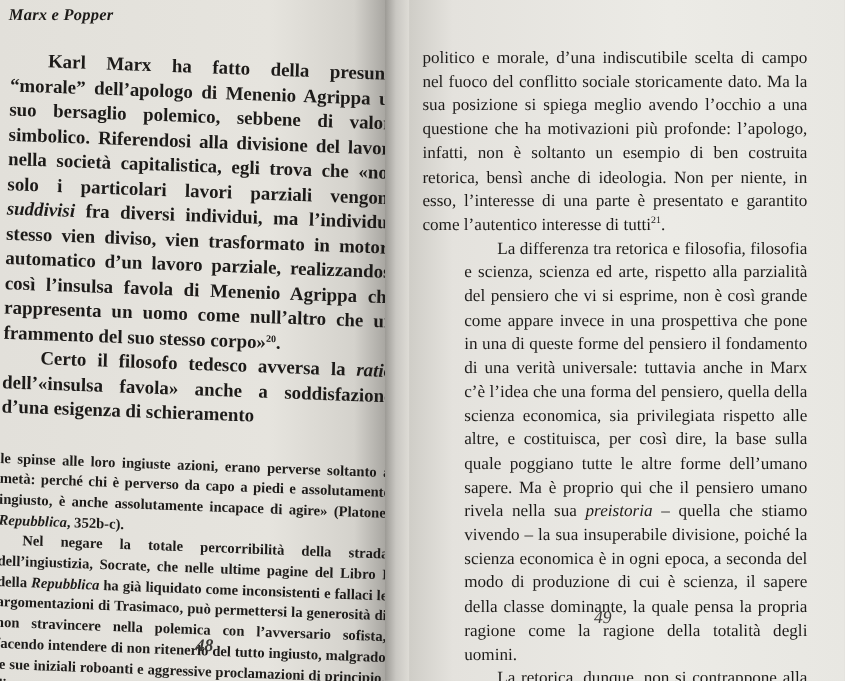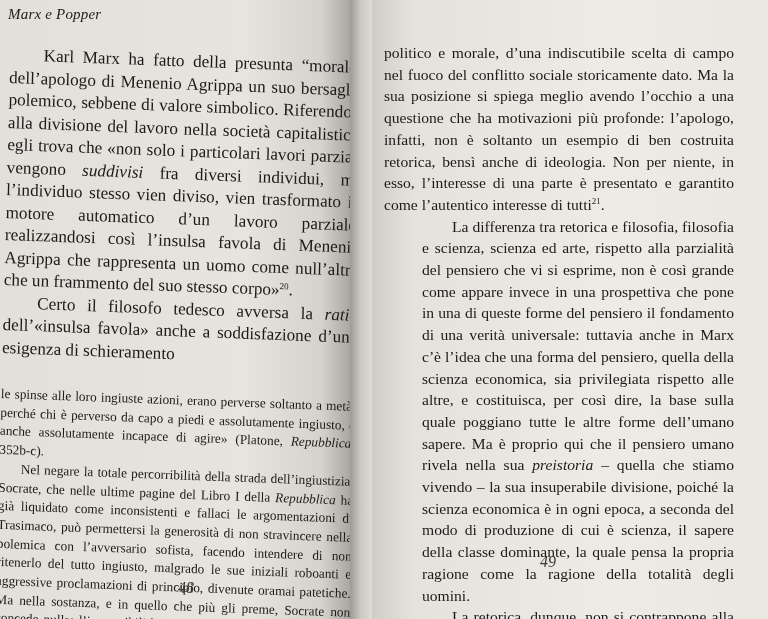--- a/index.html
+++ b/index.html
@@ -11,20 +11,21 @@
   }
   .spread { position: absolute; left: 0; top: 0; width: 768px; height: 619px; display: flex; }
   .page {
     position: relative; height: 619px; overflow: hidden;
     font-family: "Liberation Serif", "DejaVu Serif", serif;
     color: #1d1b19;
   }
   .page-left {
     width: 350px;
     background: linear-gradient(90deg, #e2e0da 0%, #e6e4de 70%, #d4d2cc 92%, #a9a7a2 100%);
+    font-weight: bold;
   }
   .gutter {
     width: 22px;
     background: linear-gradient(90deg, #9c9a95 0%, #c9c7c2 45%, #dedcd6 100%);
   }
   .page-right {
     width: 396px;
     background: linear-gradient(90deg, #cfcdc7 0%, #e4e2dd 10%, #ecebe6 60%, #e8e7e2 100%);
     text-decoration: underline;
   }

